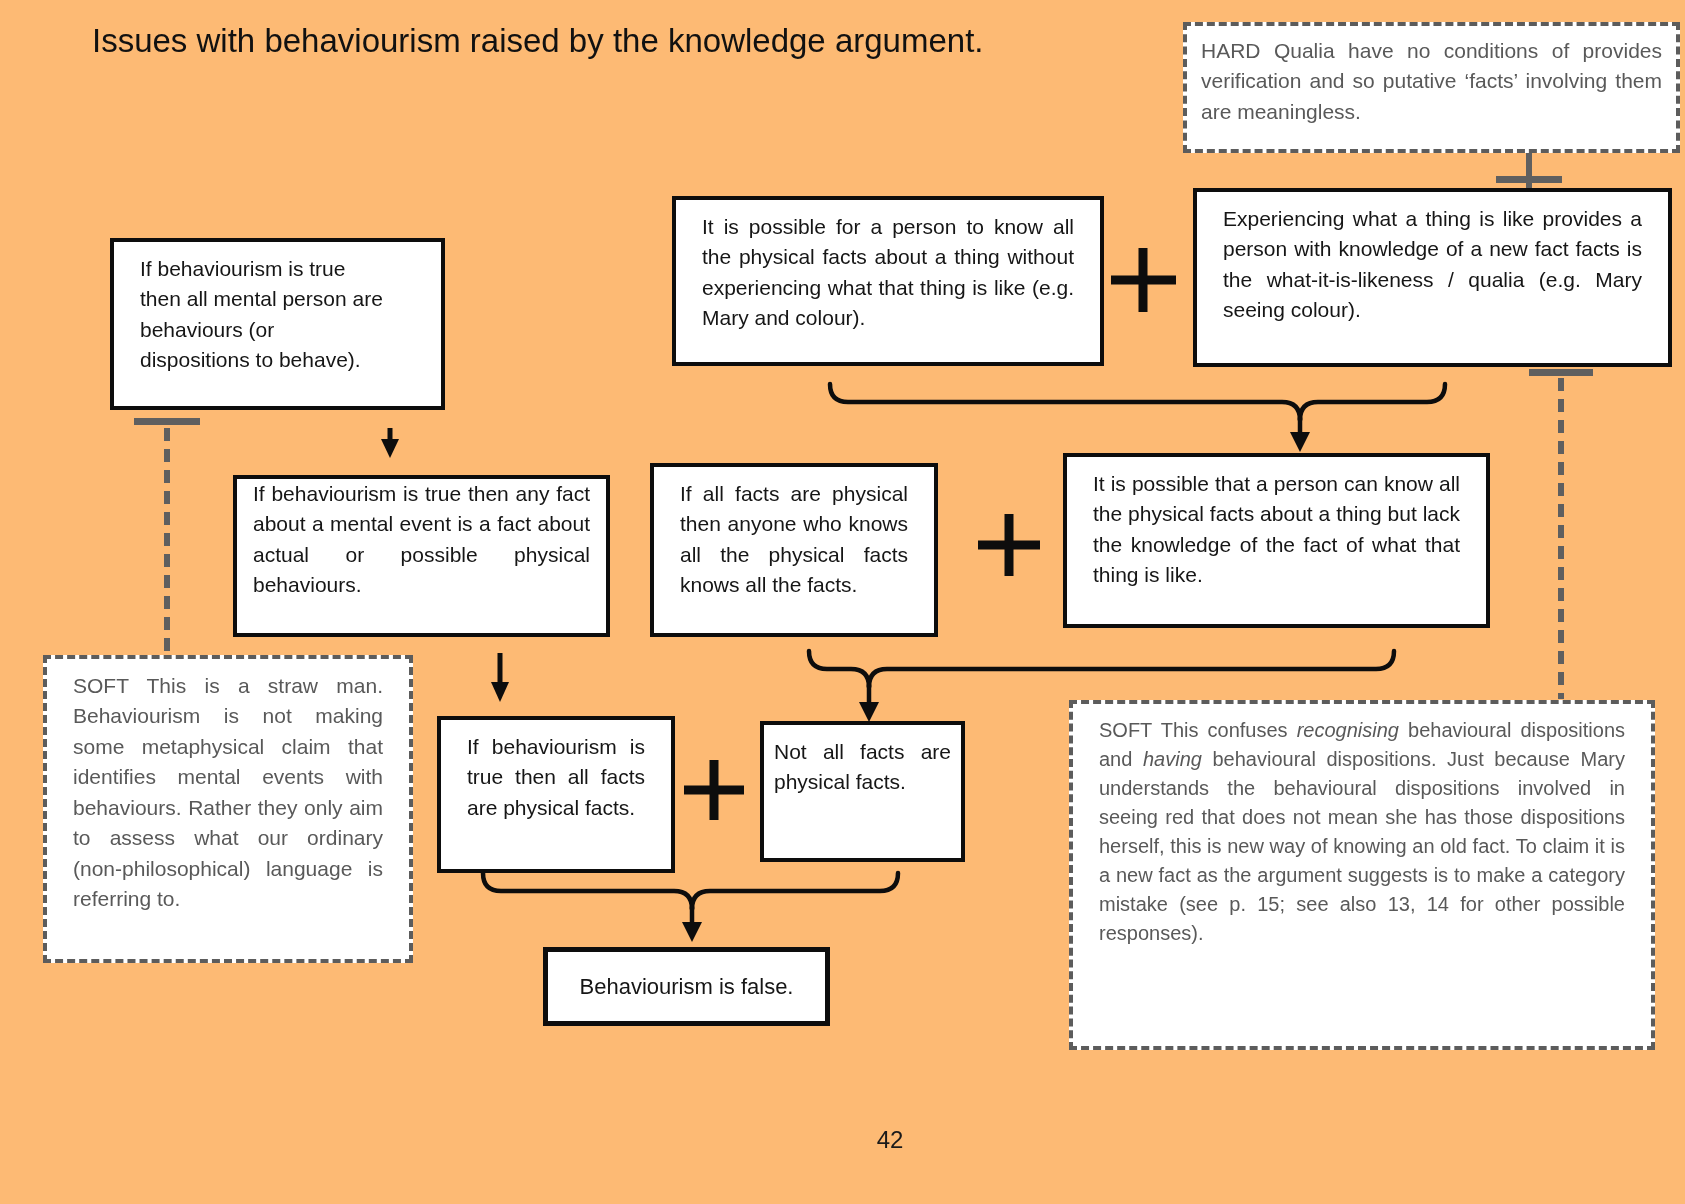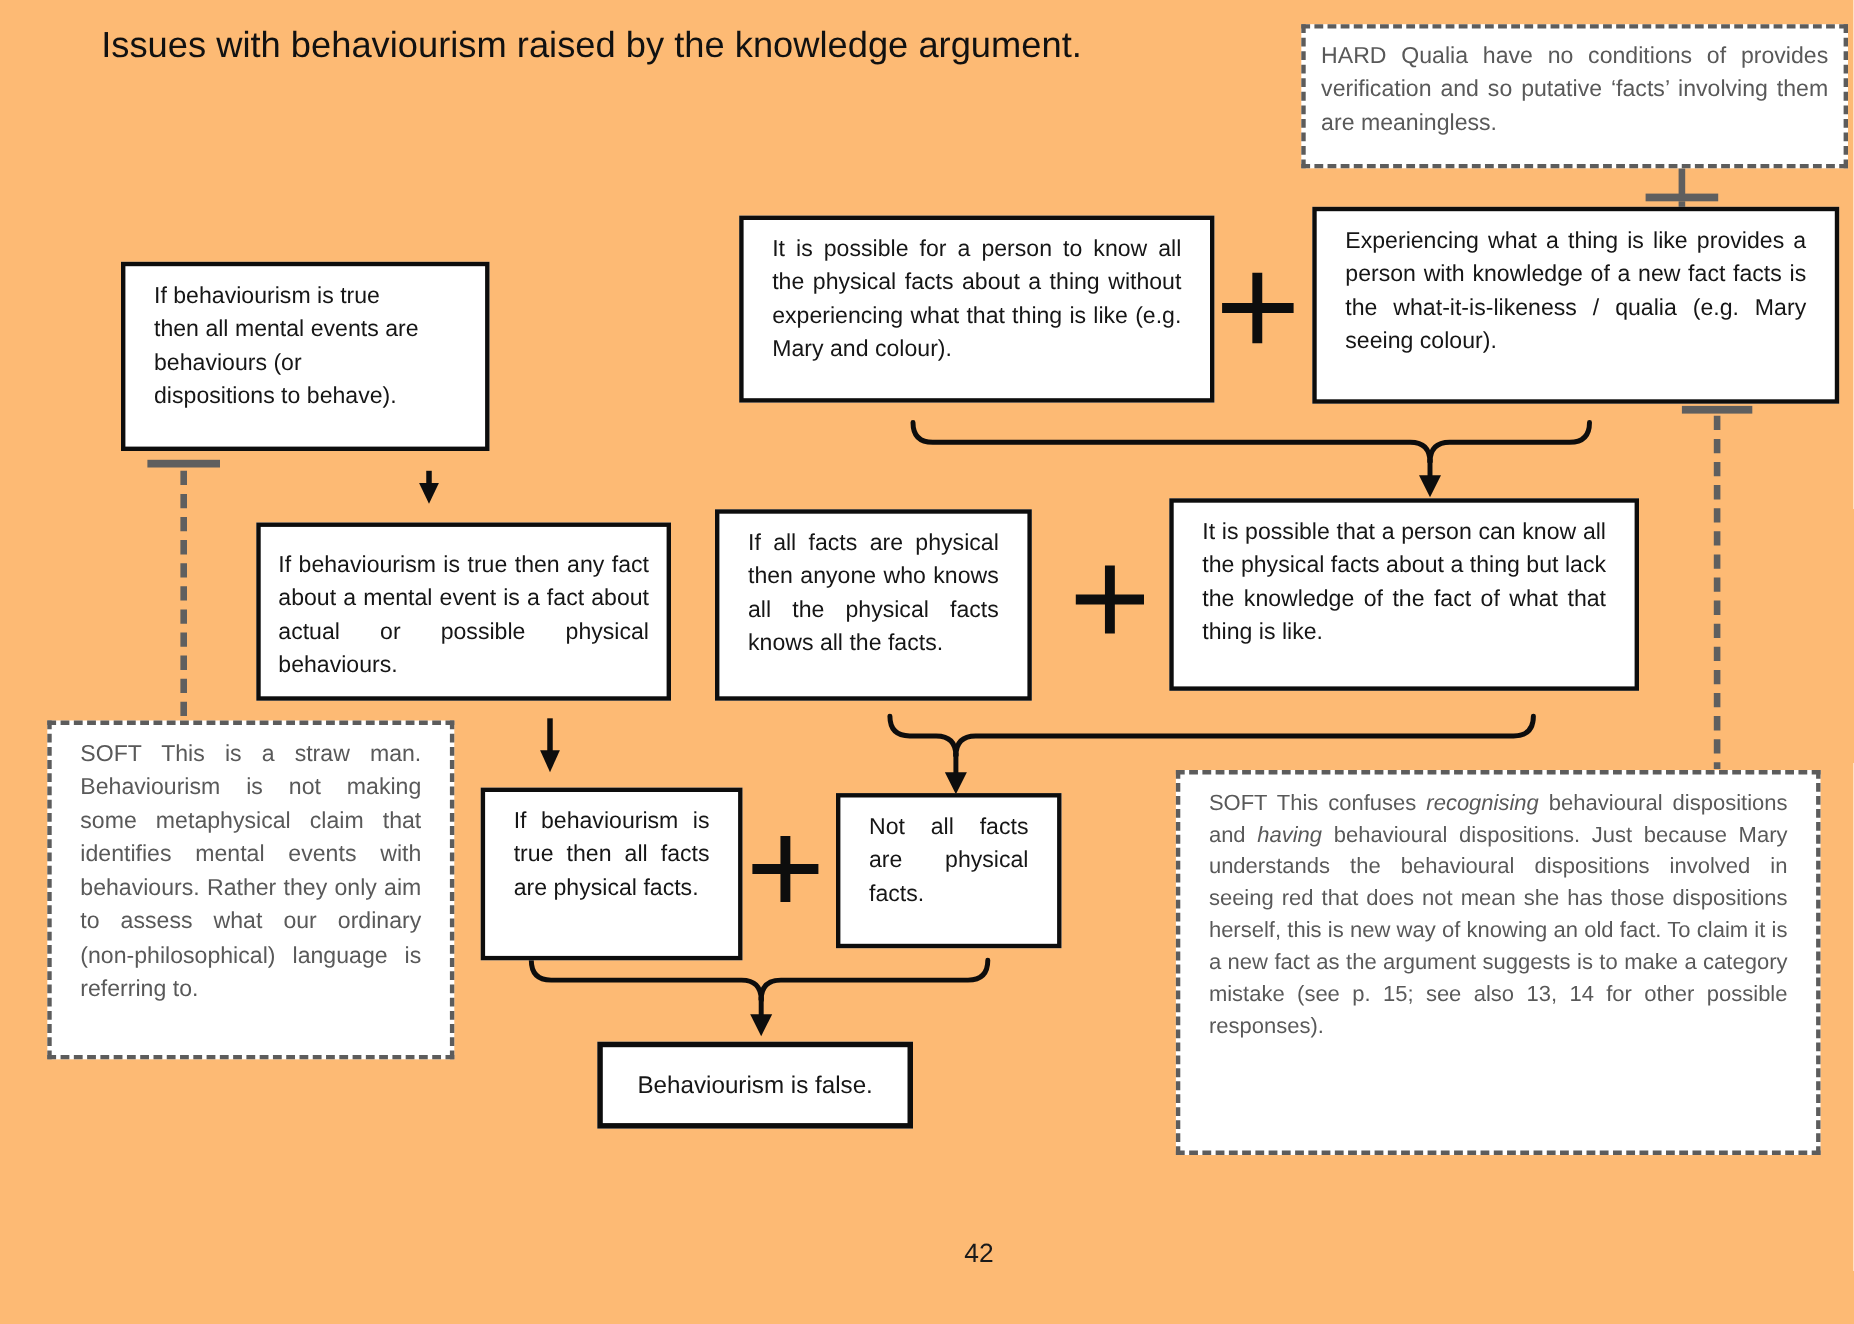--- a/index.html
+++ b/index.html
@@ -129,33 +129,33 @@
 
   <div class="title">Issues with behaviourism raised by the knowledge argument.</div>
 
   <div class="box soft" style="left:1183px;top:22px;width:497px;height:131px;padding:10px 14px">HARD Qualia have no conditions of provides verification and so putative ‘facts’ involving them are meaningless.</div>
 
   <div class="box" style="left:672px;top:196px;width:432px;height:170px">It is possible for a person to know all the physical facts about a thing without experiencing what that thing is like (e.g. Mary and colour).</div>
 
   <div class="box" style="left:1193px;top:188px;width:479px;height:179px">Experiencing what a thing is like provides a person with knowledge of a new fact facts is the what-it-is-likeness / qualia (e.g. Mary seeing colour).</div>
 
   <div class="box prelines" style="left:110px;top:238px;width:335px;height:172px">If behaviourism is true
-then all mental events are
+then all mental person are
 behaviours (or
 dispositions to behave).</div>
 
-  <div class="box" style="left:233px;top:475px;width:377px;height:162px;padding:20px 16px">If behaviourism is true then any fact about a mental event is a fact about actual or possible physical behaviours.</div>
+  <div class="box" style="left:233px;top:475px;width:377px;height:162px;padding:0 16px">If behaviourism is true then any fact about a mental event is a fact about actual or possible physical behaviours.</div>
 
   <div class="box" style="left:650px;top:463px;width:288px;height:174px">If all facts are physical then anyone who knows all the physical facts knows all the facts.</div>
 
   <div class="box" style="left:1063px;top:453px;width:427px;height:175px">It is possible that a person can know all the physical facts about a thing but lack the knowledge of the fact of what that thing is like.</div>
 
   <div class="box" style="left:437px;top:716px;width:238px;height:157px">If behaviourism is true then all facts are physical facts.</div>
 
-  <div class="box" style="left:760px;top:721px;width:205px;height:141px;padding:12px 26px">Not all facts are physical facts.</div>
+  <div class="box" style="left:760px;top:721px;width:205px;height:141px;padding:12px 10px">Not all facts are physical facts.</div>
 
   <div class="box final-box" style="left:543px;top:947px;width:287px;height:79px">Behaviourism is false.</div>
 
   <div class="box soft" style="left:43px;top:655px;width:370px;height:308px">SOFT This is a straw man. Behaviourism is not making some metaphysical claim that identifies mental events with behaviours. Rather they only aim to assess what our ordinary (non-philosophical) language is referring to.</div>
 
   <div class="box soft" style="left:1069px;top:700px;width:586px;height:350px;font-size:20px">
     <span>SOFT This confuses </span><em>recognising</em><span> behavioural dispositions and </span><em>having</em><span> behavioural dispositions. Just because Mary understands the behavioural dispositions involved in seeing red that does not mean she has those dispositions herself, this is new way of knowing an old fact. To claim it is a new fact as the argument suggests is to make a category mistake (see p. 15; see also 13, 14 for other possible responses).</span>
   </div>
 
   <div class="pagenum">42</div>

